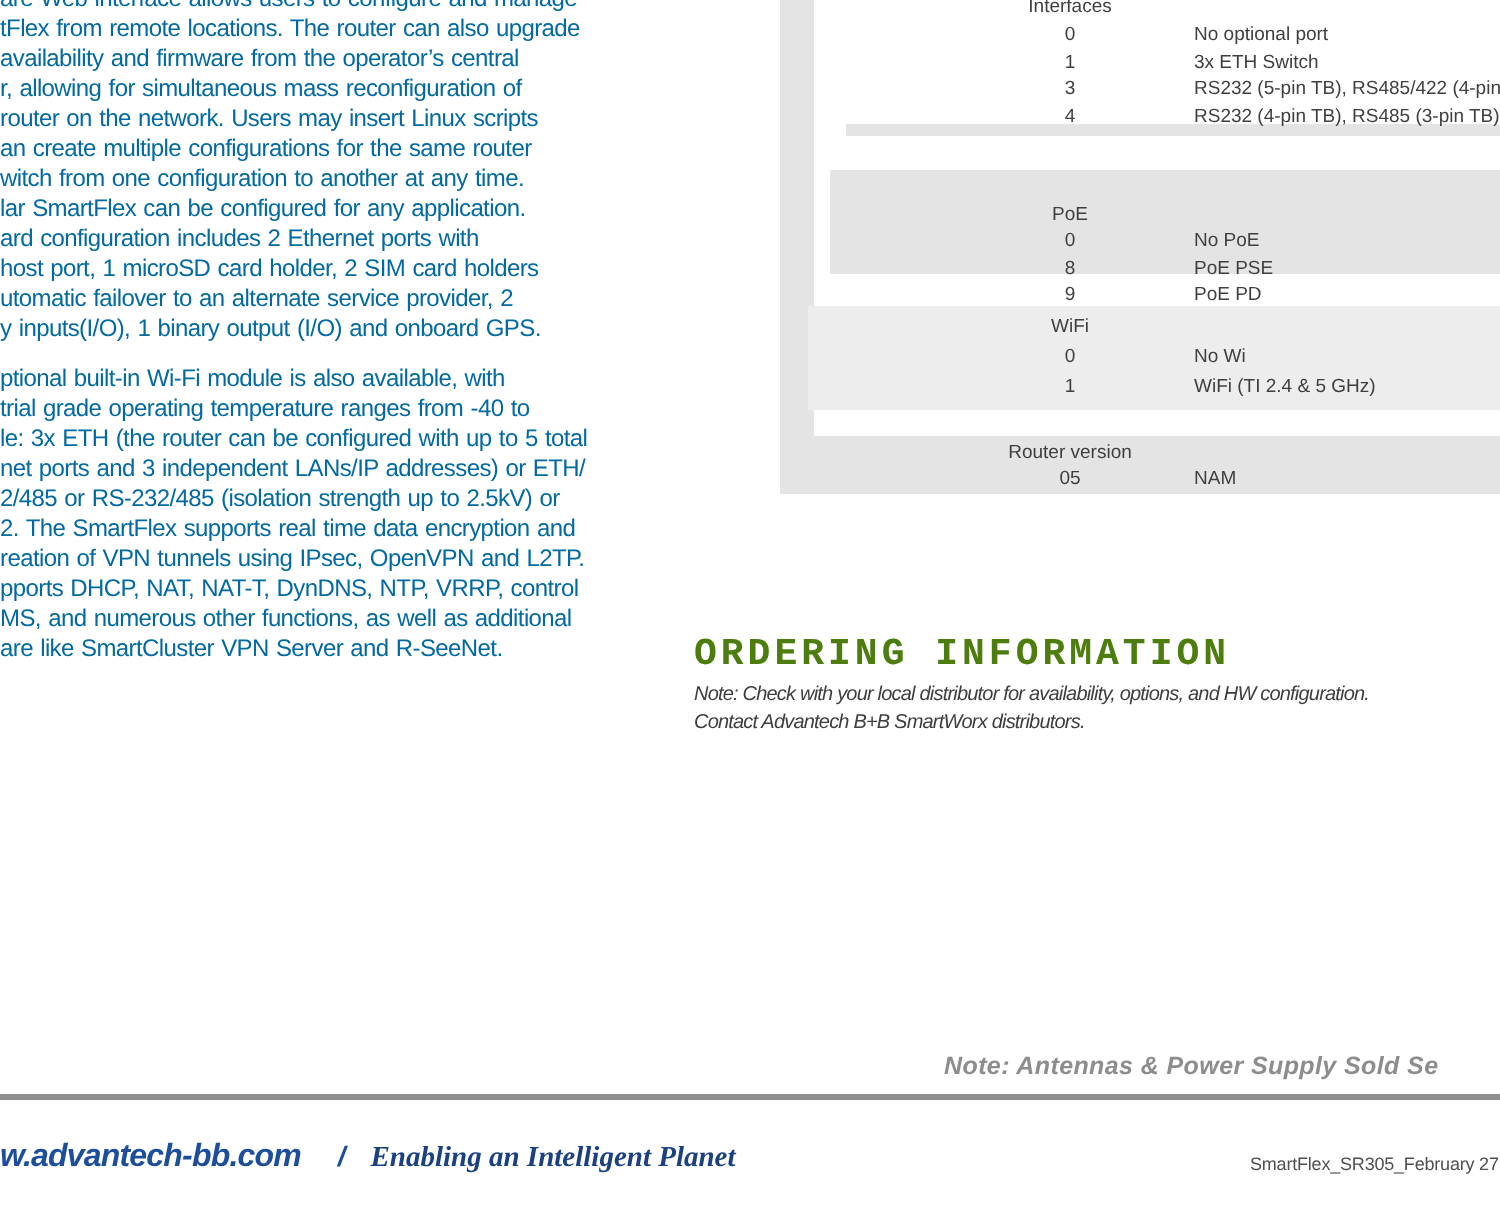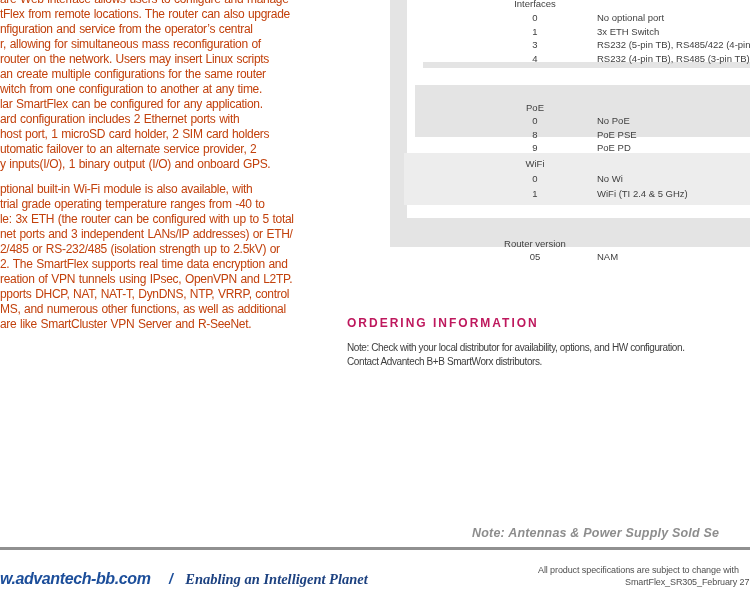--- a/index.html
+++ b/index.html
@@ -2,21 +2,21 @@
 <html><head>
 <meta charset="utf-8">
 <style>
   html,body{margin:0;padding:0;background:#fff;}
   .page{position:relative;width:750px;height:608px;background:#ffffff;overflow:hidden;
         font-family:"Liberation Sans",sans-serif;}
 
   
   .body-col{position:absolute;left:0;top:-8px;width:322px;}
   .body-col .line{font-size:12px;line-height:15px;letter-spacing:-0.3px;word-spacing:0.6px;
-                  white-space:nowrap;color:#c2410c;}
+                  white-space:nowrap;color:#0369a1;}
   #para2{margin-top:10px;}
 
   
   .vbar{position:absolute;left:390px;top:0;width:17px;height:218px;background:#e4e4e4;}
   .ifc-band{position:absolute;left:423px;top:62px;width:327px;height:6px;background:#e4e4e4;}
 
   .sec{position:absolute;left:390px;width:360px;color:#3f3f3f;}
   .sec .bg{position:absolute;top:0;right:0;background:#e4e4e4;}
   .sec .inner{position:relative;}
   .sec .hdr{width:110px;margin-left:90px;text-align:center;font-size:9.5px;}
@@ -33,28 +33,28 @@
   #sec-poe .hdr{padding-top:17px;height:12px;line-height:12px;}
   #sec-poe .row{height:13.5px;line-height:13.5px;}
 
   #sec-wifi{top:153px;height:52px;}
   #sec-wifi .bg{left:14px;height:52px;background:#ededed;}
   #sec-wifi .hdr{padding-top:3px;height:15px;line-height:15px;}
   #sec-wifi .row{height:15px;line-height:15px;}
 
   #sec-router{top:218px;height:29px;}
   #sec-router .bg{left:0;height:29px;}
-  #sec-router .hdr{padding-top:19px;height:13px;line-height:13px;}
+  #sec-router .hdr{padding-top:2px;height:13px;line-height:13px;}
   #sec-router .row{height:14px;line-height:14px;}
 
   
-  .ord-heading{position:absolute;left:347px;top:316px;font-size:12px;font-weight:bold;
-               letter-spacing:2px;color:#be185d;white-space:nowrap;}
+  .ord-heading{position:absolute;left:347px;top:316px;font-size:19px;font-weight:bold;
+               letter-spacing:2px;color:#4d7c0f;white-space:nowrap;font-family:Liberation Mono, monospace;}
   .ord-note{position:absolute;left:347px;top:341px;font-size:10px;letter-spacing:-0.4px;
-            line-height:14px;color:#3e3e3e;}
+            line-height:14px;color:#3e3e3e;font-style:italic;}
   .ord-note div{white-space:nowrap;}
 
   
   .acc-note{position:absolute;left:472px;top:526px;font-size:12.5px;font-weight:bold;
             font-style:italic;letter-spacing:0.2px;color:#8d8d8d;white-space:nowrap;}
   .divider{position:absolute;left:0;top:547px;width:750px;height:3px;background:#909090;}
   .footer-left{position:absolute;left:0;top:570px;white-space:nowrap;}
   .site{font-size:16px;font-weight:bold;font-style:italic;letter-spacing:-0.4px;color:#1c4e9a;}
   .slash{font-size:14px;font-weight:bold;font-style:italic;color:#1c4e9a;margin:0 8px 0 14px;}
   .slogan{font-family:"Liberation Serif",serif;font-size:14.5px;font-weight:bold;
@@ -65,21 +65,21 @@
 </style>
 </head>
 <body>
 
 <div class="page">
 
   <div class="body-col">
     <div id="para1">
         <div class="line">are Web interface allows users to configure and manage</div>
         <div class="line">tFlex from remote locations. The router can also upgrade</div>
-        <div class="line">nfiguration and service from the operator’s central</div>
+        <div class="line">availability and firmware from the operator’s central</div>
         <div class="line">r, allowing for simultaneous mass reconfiguration of</div>
         <div class="line">router on the network. Users may insert Linux scripts</div>
         <div class="line">an create multiple configurations for the same router</div>
         <div class="line">witch from one configuration to another at any time.</div>
         <div class="line">lar SmartFlex can be configured for any application.</div>
         <div class="line">ard configuration includes 2 Ethernet ports with</div>
         <div class="line">host port, 1 microSD card holder, 2 SIM card holders</div>
         <div class="line">utomatic failover to an alternate service provider, 2</div>
         <div class="line">y inputs(I/O), 1 binary output (I/O) and onboard GPS.</div>
       </div>
@@ -183,16 +183,15 @@
 
   <div class="acc-note">Note: Antennas &amp; Power Supply Sold Se</div>
   <div class="divider"></div>
 
   <div class="footer-left">
     <span class="site">w.advantech-bb.com</span>
     <span class="slash">/</span>
     <span class="slogan">Enabling an Intelligent Planet</span>
   </div>
 
-  <div class="disc disc1">All product specifications are subject to change with</div>
   <div class="disc disc2">SmartFlex_SR305_February 27, 201</div>
 
 </div>
 
 </body></html>

